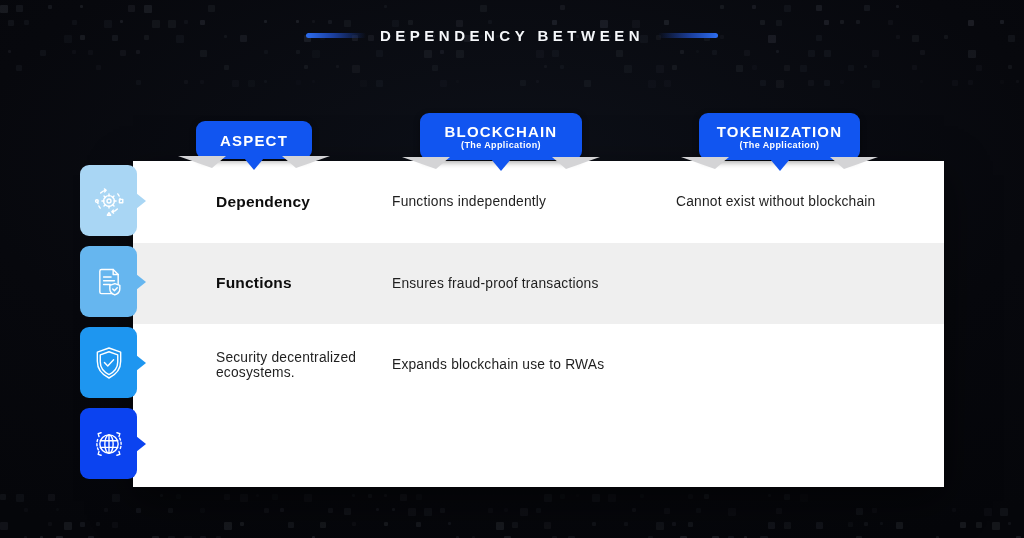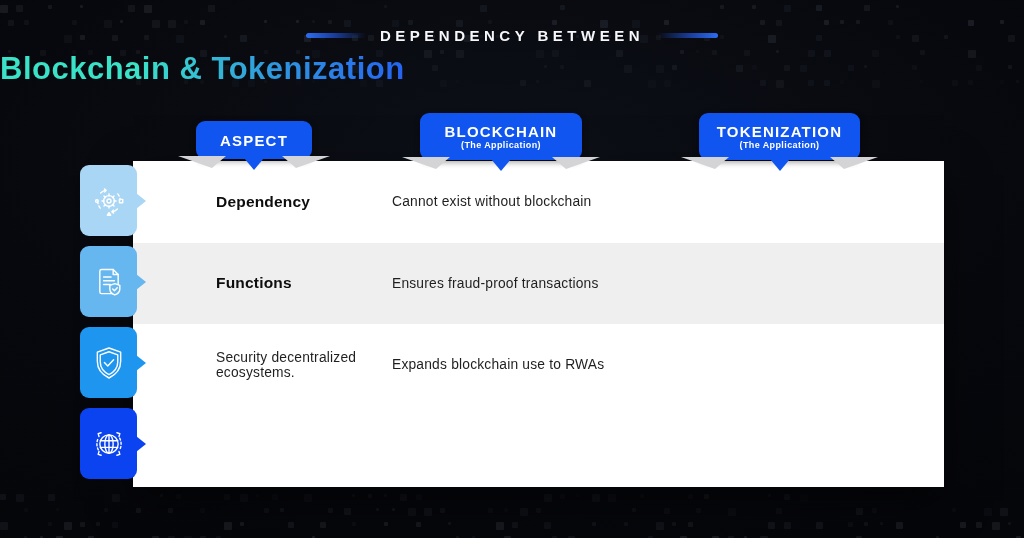--- a/index.html
+++ b/index.html
@@ -342,21 +342,20 @@
       <div class="px" style="left: 936px; top: 536px; width: 3px; height: 3px; opacity: 0.102;"></div>
       <div class="px" style="left: 1016px; top: 536px; width: 5px; height: 5px; opacity: 0.13;"></div>
     </div>
 
   <div class="header">
     <div class="eyebrow-row">
       <span class="grad-line left"></span>
       <h1 class="eyebrow">DEPENDENCY BETWEEN</h1>
       <span class="grad-line right"></span>
     </div>
-    <h2 class="main-title" id="main-title">Blockchain &amp; Tokenization</h2>
   </div>
 
   <div class="badge badge-aspect">
     <span class="wing l"></span>
     <span class="wing r"></span>
     <span class="label">ASPECT</span>
 
   </div>
   <div class="badge badge-blockchain">
     <span class="wing l"></span>
@@ -367,20 +366,21 @@
   <div class="badge badge-tokenization">
     <span class="wing l"></span>
     <span class="wing r"></span>
     <span class="label">TOKENIZATION</span>
     <span class="sublabel">(The Application)</span>
   </div>
 
   <div class="table">
     <div class="row">
       <span class="aspect">Dependency</span>
+      <span class="cell">Functions independently</span>
       <span class="cell">Cannot exist without blockchain</span>
     </div>
     <div class="row">
       <span class="aspect">Functions</span>
       <span class="cell">Ensures fraud-proof transactions</span>
     </div>
     <div class="row">
       <span class="cell">Security decentralized ecosystems.</span>
       <span class="cell">Expands blockchain use to RWAs</span>
     </div>

